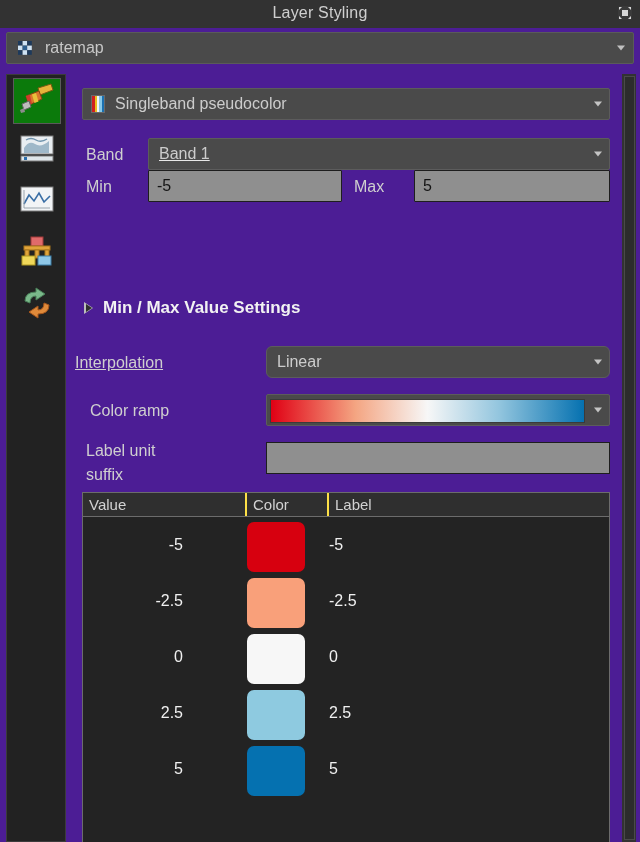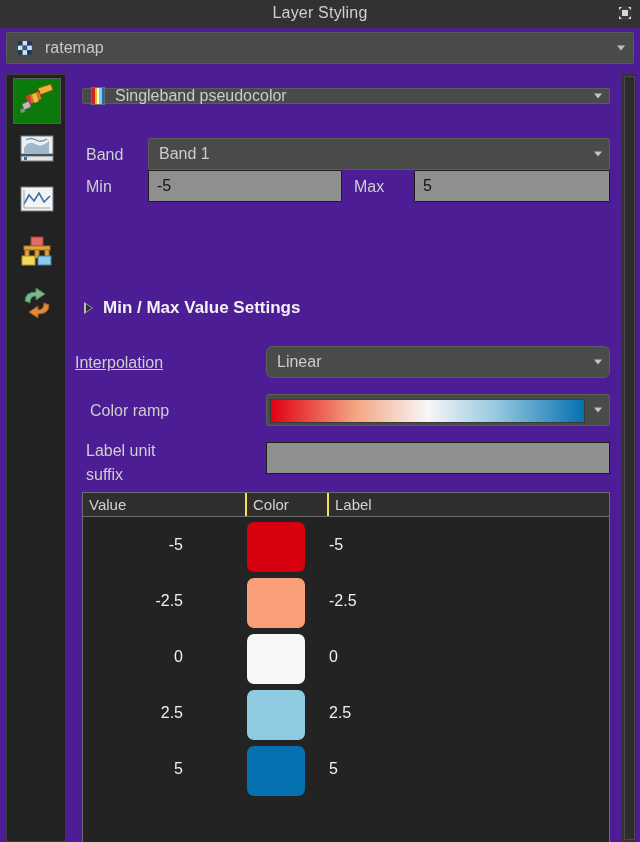--- a/index.html
+++ b/index.html
@@ -64,21 +64,21 @@
     display: flex; align-items: center; justify-content: center;
   }
   .side-item.active { background: #0b7a0b; border: 1px solid #5a5a5a; }
 
   
   .main {
     position: absolute; left: 74px; top: 74px; width: 544px; height: 768px;
   }
 
   .renderer-combo {
-    position: absolute; left: 8px; top: 14px; width: 528px; height: 16px;
+    position: absolute; left: 8px; top: 14px; width: 528px; height: 32px;
     background: #4a4a4a; border: 1px solid #5c5c5c; border-radius: 2px;
     display: flex; align-items: center;
   }
   .ramp-icon {
     width: 14px; height: 18px; margin-left: 8px;
     background: linear-gradient(to right,
       #d02020 0%, #d02020 22%,
       #e8c020 22%, #e8c020 42%,
       #f4f4f4 42%, #f4f4f4 62%,
       #88c8e8 62%, #88c8e8 80%,
@@ -87,21 +87,21 @@
   }
   .renderer-label { margin-left: 10px; font-size: 16px; color: #cccccc; }
 
   .row-label {
     position: absolute; font-size: 16px; color: #cfcfcf;
   }
 
   .band-combo {
     position: absolute; left: 74px; top: 64px; width: 462px; height: 32px;
     background: #4a4a4a; border: 1px solid #5c5c5c; border-radius: 2px;
-    display: flex; align-items: center;
+    display: flex; align-items: center; text-decoration: underline;
   }
   .band-combo .txt { margin-left: 10px; font-size: 16px; color: #cccccc; }
 
   .text-field {
     position: absolute; height: 32px;
     background: #8f8f8f; border: 1px solid #1e1e1e; border-radius: 1px;
     display: flex; align-items: center;
     color: #141414; font-size: 16px;
   }
   .text-field .txt { margin-left: 8px; }

